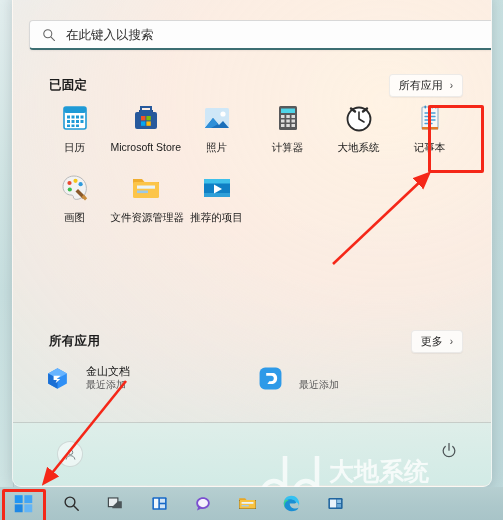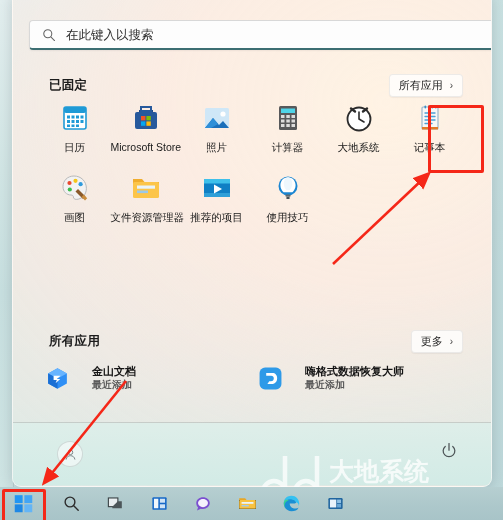--- a/index.html
+++ b/index.html
@@ -157,25 +157,24 @@
     left: 26px;
     top: 367px;
     width: 426px;
     display: grid;
     grid-template-columns: 1fr 1fr;
     gap: 0px;
   }
   .rec-item {
     display: flex;
     align-items: flex-end;
-    gap: 22px;
+    gap: 16px;
     padding: 4px 6px;
     border-radius: 5px;
     cursor: default;
-    font-weight: bold;
   }
   .rec-icon { width: 25px; height: 25px; flex: 0 0 auto; }
   .rec-text { display: flex; flex-direction: column; line-height: 1.25; }
   .rec-title { font-size: 11px; color: #151515; }
   .rec-sub { font-size: 10px; color: #5b5b5b; }
 
   
   #user-divider {
     position: absolute;
     left: 0; top: 428px;
@@ -428,30 +427,20 @@
     <div class="app-tile">
       <svg class="app-icon" viewBox="0 0 32 32">
         <rect x="3" y="7" width="26" height="18" rx="2" fill="#0f7fc4"></rect>
         <rect x="3" y="7" width="26" height="4.5" fill="#3fc0ea"></rect>
         <rect x="3" y="21" width="26" height="4" fill="#2f9fd8"></rect>
         <path d="M13 12.5l8 4.5-8 4.5z" fill="#ffffff"></path>
       </svg>
       <span class="app-label">推荐的项目</span>
     </div>
 
-    <div class="app-tile">
-      <svg class="app-icon" viewBox="0 0 32 32">
-        <circle cx="16" cy="14" r="9.5" fill="#1b86d2"></circle>
-        <path d="M16 5.2c4.4 0 7.6 3.6 7.6 8 0 3.2-1.6 5.4-3.2 7H11.6c-1.6-1.6-3.2-3.8-3.2-7 0-4.4 3.2-8 7.6-8z" fill="#ffffff"></path>
-        <path d="M16 5.5c2.4 0 4.2 2.6 4.2 6.2 0 2.6-1 4.6-2.4 6.2h-3.6c-1.4-1.6-2.4-3.6-2.4-6.2 0-3.6 1.8-6.2 4.2-6.2z" fill="#eef7fd"></path>
-        <rect x="13.4" y="22.5" width="5.2" height="2.2" rx="1" fill="#5f6a70"></rect>
-        <rect x="14.2" y="25" width="3.6" height="2" rx="1" fill="#46525a"></rect>
-      </svg>
-      <span class="app-label">使用技巧</span>
-    </div>
   </div>
 
   <div class="section-head" id="recommended-head">
     <span class="section-title">所有应用</span>
     <span class="pill">
       <span>更多</span>
       <span class="chev">›</span>
     </span>
   </div>
 
@@ -468,21 +457,20 @@
         <span class="rec-sub">最近添加</span>
       </div>
     </div>
 
     <div class="rec-item">
       <svg class="rec-icon" viewBox="0 0 32 32">
         <rect x="2" y="2" width="28" height="28" rx="7" fill="#2e9ae8"></rect>
         <path d="M10.5 9h8c3.6 0 6 2.6 6 6.6 0 4.6-3 7.4-7.6 7.4H12l2.4-3.4h2.2c2.3 0 3.6-1.5 3.6-3.8 0-2.1-1.2-3.4-3.3-3.4h-6.4z" fill="#ffffff"></path>
       </svg>
       <div class="rec-text">
-        <span class="rec-title">嗨格式数据恢复大师</span>
         <span class="rec-sub">最近添加</span>
       </div>
     </div>
   </div>
 
   <div id="user-divider"></div>
   <div id="user-bar">
     <div id="user-chip">
       <div id="avatar">
         <svg viewBox="0 0 24 24" width="15" height="15">

